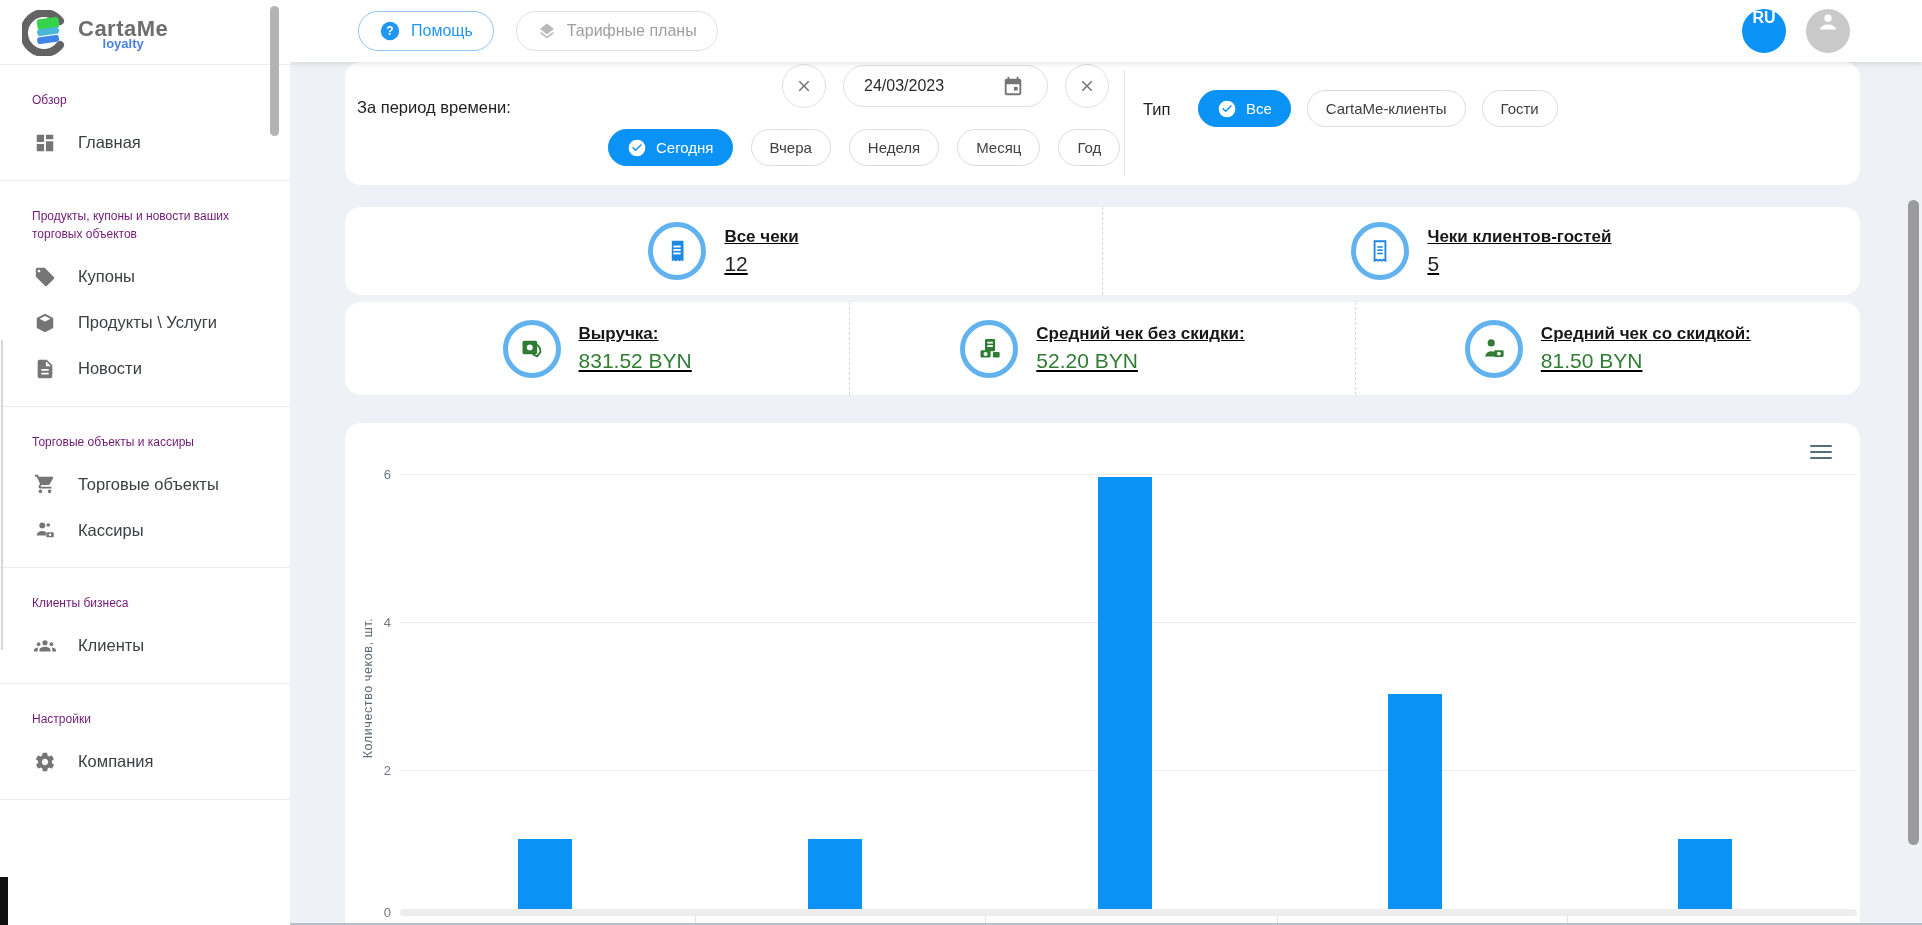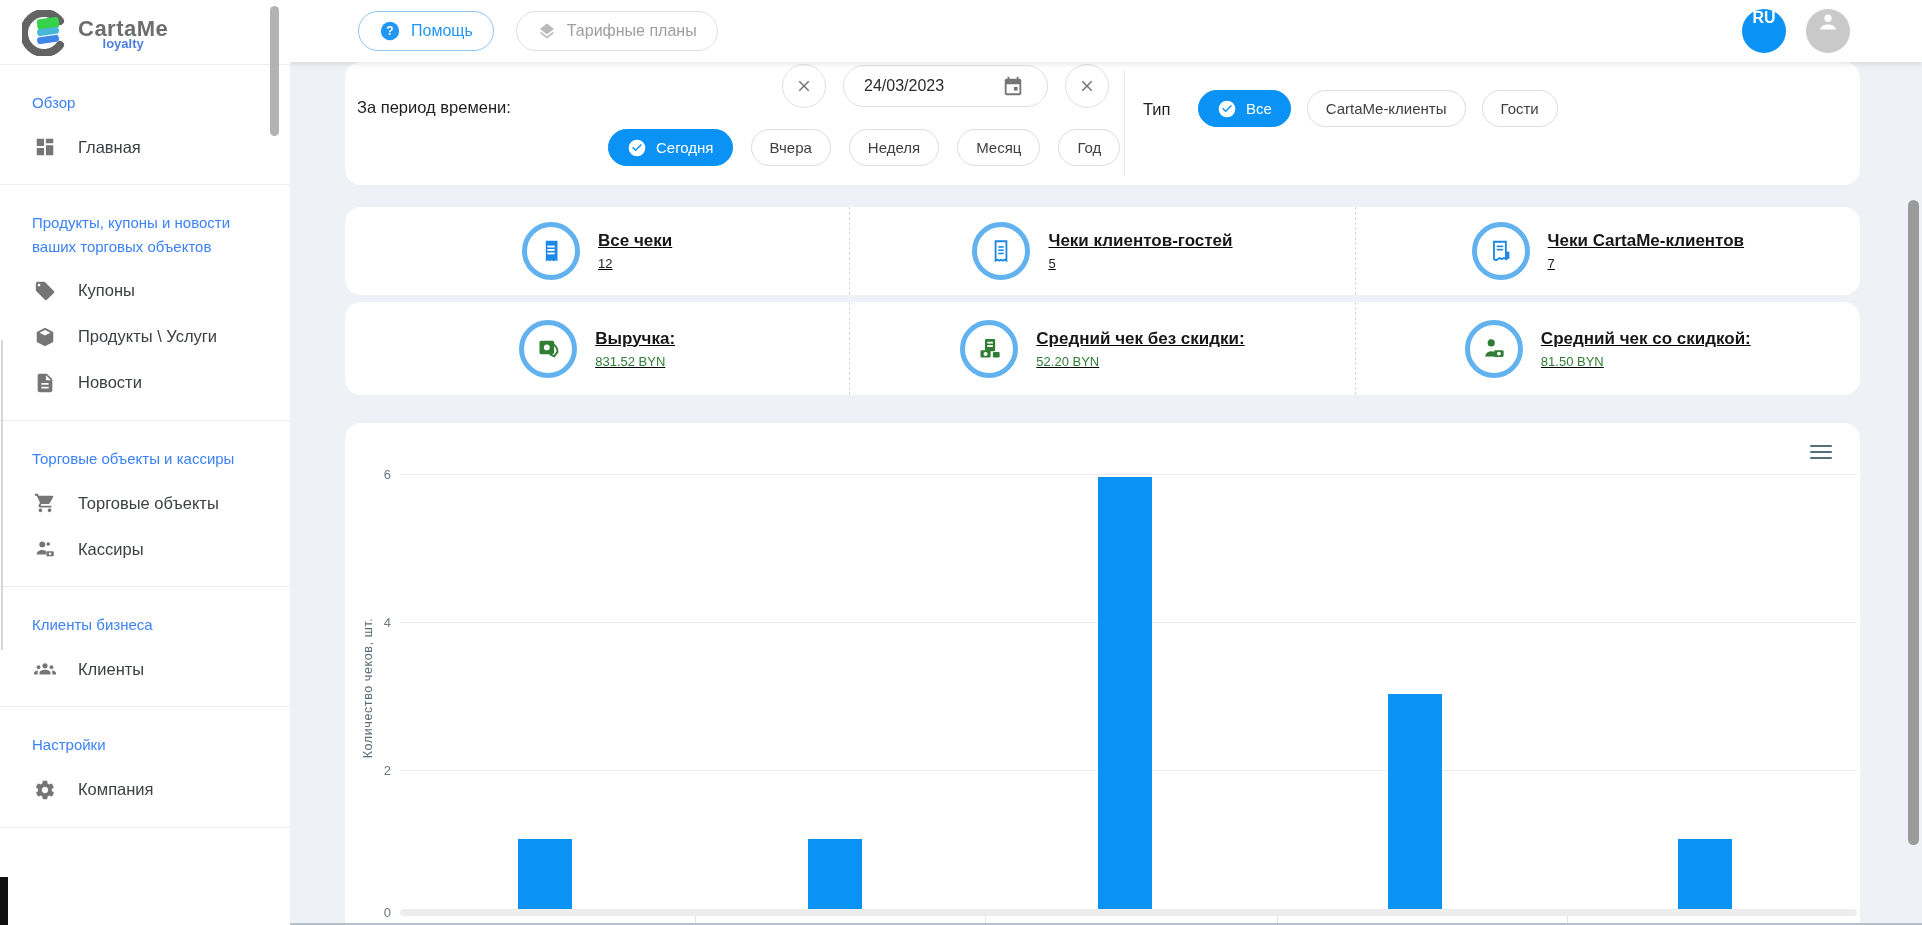--- a/index.html
+++ b/index.html
@@ -7,21 +7,21 @@
     font-family:"Liberation Sans","DejaVu Sans",sans-serif; }
   .app { position:relative; width:1922px; height:925px; }
 
   
   .sidebar { position:absolute; left:0; top:0; width:290px; height:925px; background:#fff; z-index:5; }
   .logo-row { display:flex; align-items:center; gap:10px; padding:10px 0 8px 22px; height:64px; }
   .logo-mark { position:relative; width:46px; height:46px; }
   .logo-name { font-size:22px; font-weight:bold; color:#6d6d6d; letter-spacing:.5px; }
   .logo-tag { display:block; text-align:center; font-size:13px; font-weight:bold; color:#4a7fe0; margin-top:-6px; }
   .side-div { border:none; border-top:1px solid #ececec; margin:0 0 0 0; }
-  .side-label { color:#3b82f6; font-size:15px; line-height:1.55; padding:26px 30px 10px 32px; }
+  .side-label { color:#701a75; font-size:12px; line-height:1.55; padding:26px 30px 10px 32px; }
   .side-item { display:flex; align-items:center; gap:22px; padding:12px 10px 12px 34px; cursor:pointer; }
   .side-item .glyph { width:22px; height:22px; flex:0 0 22px; }
   .side-item-label { font-size:16.5px; color:#3c4043; font-weight:500; }
   .side-scroll-thumb { position:absolute; left:270px; top:6px; width:9px; height:130px; background:#b3b3b3; border-radius:5px; }
   .side-edge-line { position:absolute; left:1px; top:340px; width:2px; height:310px; background:#d6d6d6; }
 
   
   .topbar { position:absolute; left:290px; top:0; width:1632px; height:62px; background:#fff;
     box-shadow:0 2px 5px rgba(0,0,0,.10); z-index:4; display:flex; align-items:center; }
   .pill-btn { display:flex; align-items:center; gap:10px; height:40px; padding:0 20px;
@@ -55,21 +55,21 @@
   
   .stats-card { display:flex; }
   .stats-1 { top:145px; height:88px; }
   .stats-2 { top:240px; height:93px; }
   .stat-cell { flex:1; display:flex; align-items:center; justify-content:center; gap:18px; position:relative;text-decoration:underline; }
   .stat-cell + .stat-cell { border-left:1px dashed #d9d9d9; }
   .icon-ring { width:58px; height:58px; border-radius:50%; border:5px solid #62b2ef; background:#fff;
     display:flex; align-items:center; justify-content:center; flex:0 0 58px; }
   .stat-text { display:flex; flex-direction:column; gap:5px; }
   .stat-label { font-size:17px; font-weight:bold; color:#171717; }
-  .stat-value { font-size:13px; color:#222; }
+  .stat-value { font-size:21px; color:#222; }
   .stat-value.green { color:#2e7d32; font-weight:500; }
 
   
   .chart-card { top:361px; height:540px; }
   .burger { position:absolute; right:28px; top:18px; width:22px; cursor:pointer; }
   .burger span { display:block; height:2.5px; background:#546e7a; margin:3.5px 0; border-radius:1px; }
   .gridline { position:absolute; left:55px; width:1457px; height:1px; background:#ececec; }
   .ytick { position:absolute; width:38px; text-align:right; font-size:13px; color:#6b7785; }
   .ylabel { position:absolute; left:-62px; top:258px; width:170px; text-align:center; font-size:12.5px; color:#5c6b7a;
     letter-spacing:.6px; transform:rotate(-90deg); transform-origin:center; }
@@ -306,34 +306,20 @@
               <rect x="9.5" y="7.5" width="5" height="1.5" fill="#1e88e5"></rect>
               <rect x="9.5" y="10.5" width="5" height="1.5" fill="#1e88e5"></rect>
               <rect x="9.5" y="13.5" width="5" height="1.5" fill="#1e88e5"></rect>
             </svg>
         </span>
         <span class="stat-text">
           <span class="stat-label">Чеки клиентов-гостей</span>
           <span class="stat-value">5</span>
         </span>
       </div>
-      <div class="stat-cell">
-        <span class="icon-ring">
-          <svg width="26" height="26" viewBox="0 0 24 24">
-              <path d="M5.5 3.5h11v16l-1.9-1-1.8 1-1.8-1-1.8 1-1.8 1-1.9-1v-16z" fill="none" stroke="#1e88e5" stroke-width="1.7"></path>
-              <rect x="8" y="7" width="6" height="1.5" fill="#1e88e5"></rect>
-              <rect x="8" y="10" width="6" height="1.5" fill="#1e88e5"></rect>
-              <rect x="16.2" y="12.5" width="3.6" height="7" rx="1.3" fill="#1e88e5"></rect>
-            </svg>
-        </span>
-        <span class="stat-text">
-          <span class="stat-label">Чеки CartaMe-клиентов</span>
-          <span class="stat-value">7</span>
-        </span>
-      </div>
     </section>
 
     <section class="card stats-card stats-2">
       <div class="stat-cell">
         <span class="icon-ring">
           <svg width="27" height="27" viewBox="0 0 24 24">
               <rect x="4" y="5" width="13" height="12" rx="1.5" fill="#2e7d32"></rect>
               <circle cx="10.5" cy="11" r="2.6" fill="#fff"></circle>
               <path d="M16 8c2.5 1.5 4 4 4 7l-3 4-4-2" fill="none" stroke="#2e7d32" stroke-width="1.7"></path>
             </svg>

